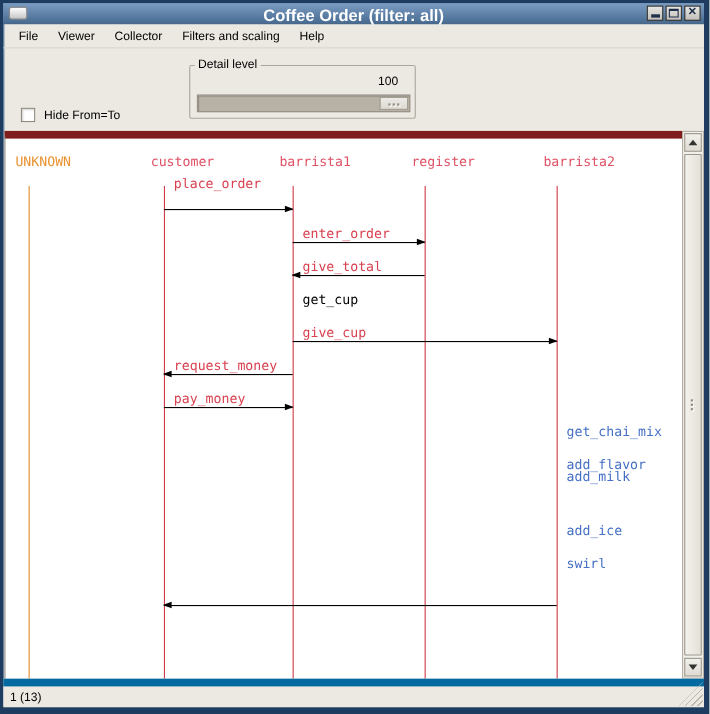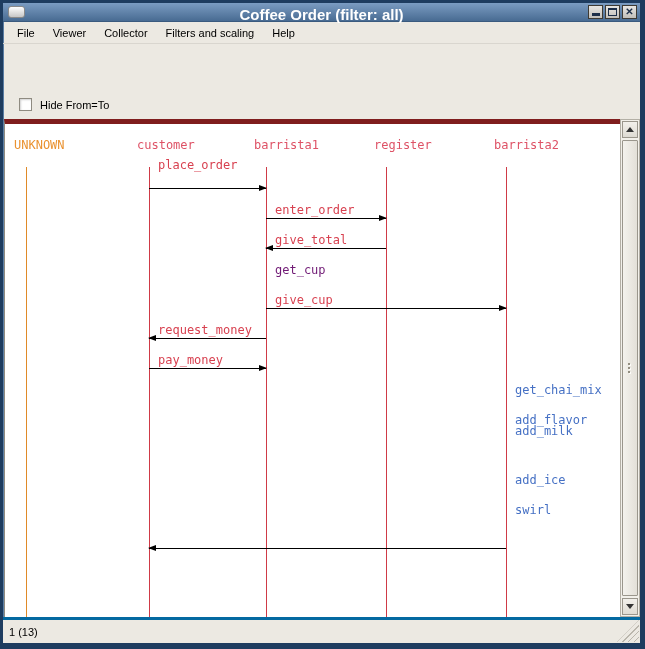--- a/index.html
+++ b/index.html
@@ -81,21 +81,21 @@
   .h-dots {
     position: absolute; left: 7px; top: 5px; width: 2px; height: 2px;
     background: #938e80;
     box-shadow: 4px 0 #938e80, 8px 0 #938e80, 1px 1px #fdfcf9, 5px 1px #fdfcf9, 9px 1px #fdfcf9;
   }
 
   
   .canvas {
     position: absolute; left: 1px; top: 116px; width: 616px; height: 498px;
     background: #ffffff;
-    border-top: 5px solid #7f1d1d; border-left: 1px solid #8f8b81;
+    border-top: 7px solid #7f1d1d; border-left: 1px solid #8f8b81;
     overflow: hidden;
   }
   .diagram-layer { position: absolute; inset: 0; font-family: "DejaVu Sans Mono", monospace; }
   .actor-label { position: absolute; font-size: 12px; white-space: pre; }
   .lifeline { position: absolute; width: 1px; }
   .event-label { position: absolute; font-size: 12px; white-space: pre; }
   .arrow { position: absolute; height: 1px; background: #000; }
   .head-right {
     position: absolute; right: -1px; top: -3px; width: 0; height: 0;
     border-top: 3px solid transparent; border-bottom: 3px solid transparent;
@@ -129,21 +129,21 @@
   }
   .v-dots {
     position: absolute; left: 5px; top: 50%; margin-top: -5px; width: 2px; height: 2px;
     background: #938e80;
     box-shadow: 0 4px #938e80, 0 8px #938e80, 1px 1px #fdfcf9, 1px 5px #fdfcf9, 1px 9px #fdfcf9;
   }
 
   
   .statusbar {
     position: absolute; left: 0; right: 0; top: 614px; height: 26px;
-    background: #ece9e2; border-top: 3px solid #0369a1;
+    background: #ece9e2; border-top: 7px solid #0369a1;
     display: flex; align-items: center;
   }
   .status-text { font-size: 11px; padding-left: 6px; }
   .resize-grip {
     position: absolute; right: 1px; bottom: 1px; width: 22px; height: 22px;
     background: repeating-linear-gradient(135deg, transparent 0 3px, #bab6ac 3px 4px);
     clip-path: polygon(100% 0, 100% 100%, 0 100%);
   }
 </style>
 </head>
@@ -179,20 +179,29 @@
     <div class="controls">
       <div class="check-row" style="left:16px; top:54px;">
         <div class="checkbox"></div>
         <div class="check-label">Hide From=To</div>
       </div>
       <div class="check-row" style="left:16px; top:79px;">
         <div class="checkbox"></div>
         <div class="check-label">Hide (excluded actors)</div>
       </div>
 
+      <div class="groupbox" style="top:15px;">
+        <div class="groupbox-label">Detail level</div>
+        <div class="detail-value">100</div>
+        <div class="slider-trough">
+          <div class="slider-handle">
+            <div class="h-dots"></div>
+          </div>
+        </div>
+      </div>
     </div>
 
     <div class="canvas">
       <div class="diagram-layer" id="diagram-layer">
           <div class="actor-label" style="left: 9px; top: 14px; color: rgb(234, 146, 48);">UNKNOWN</div>
           <div class="lifeline" style="left: 21px; top: 43px; height: 451px; background: rgb(224, 138, 40);"></div>
           <div class="actor-label" style="left: 132px; top: 14px; color: rgb(222, 82, 102);">customer</div>
           <div class="lifeline" style="left: 144px; top: 43px; height: 451px; background: rgb(207, 58, 70);"></div>
           <div class="actor-label" style="left: 249px; top: 14px; color: rgb(222, 82, 102);">barrista1</div>
           <div class="lifeline" style="left: 261px; top: 43px; height: 451px; background: rgb(207, 58, 70);"></div>
@@ -205,21 +214,21 @@
             <div class="head-right"></div>
           </div>
           <div class="event-label" style="left: 270px; top: 79px; color: rgb(216, 65, 80);">enter_order</div>
           <div class="arrow" style="left: 261px; width: 120px; top: 94px; background: rgb(0, 0, 0);">
             <div class="head-right"></div>
           </div>
           <div class="event-label" style="left: 270px; top: 109px; color: rgb(216, 65, 80);">give_total</div>
           <div class="arrow" style="left: 261px; width: 120px; top: 124px; background: rgb(0, 0, 0);">
             <div class="head-left"></div>
           </div>
-          <div class="event-label" style="left: 270px; top: 139px; color: #701a75;">get_cup</div>
+          <div class="event-label" style="left: 270px; top: 139px; color: #000000;">get_cup</div>
           <div class="event-label" style="left: 270px; top: 169px; color: rgb(216, 65, 80);">give_cup</div>
           <div class="arrow" style="left: 261px; width: 240px; top: 184px; background: rgb(0, 0, 0);">
             <div class="head-right"></div>
           </div>
           <div class="event-label" style="left: 153px; top: 199px; color: rgb(216, 65, 80);">request_money</div>
           <div class="arrow" style="left: 144px; width: 117px; top: 214px; background: rgb(0, 0, 0);">
             <div class="head-left"></div>
           </div>
           <div class="event-label" style="left: 153px; top: 229px; color: rgb(216, 65, 80);">pay_money</div>
           <div class="arrow" style="left: 144px; width: 117px; top: 244px; background: rgb(0, 0, 0);">

